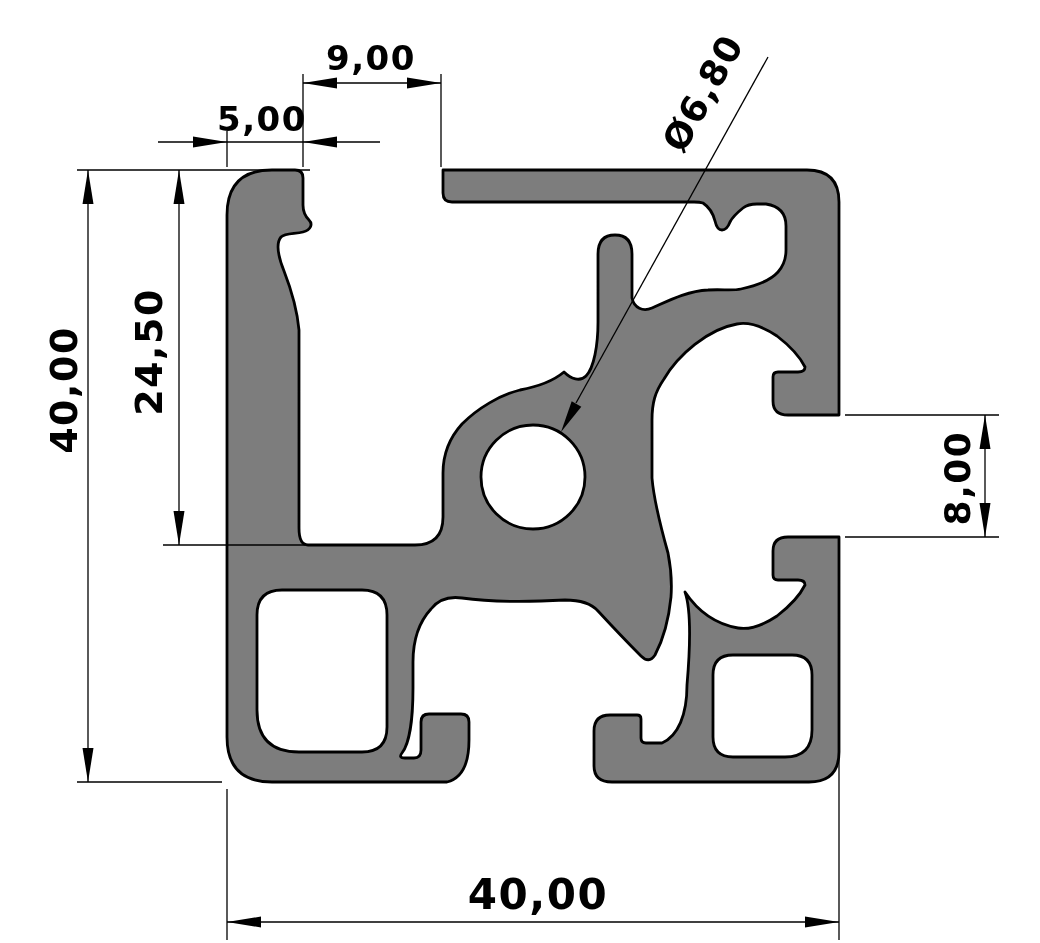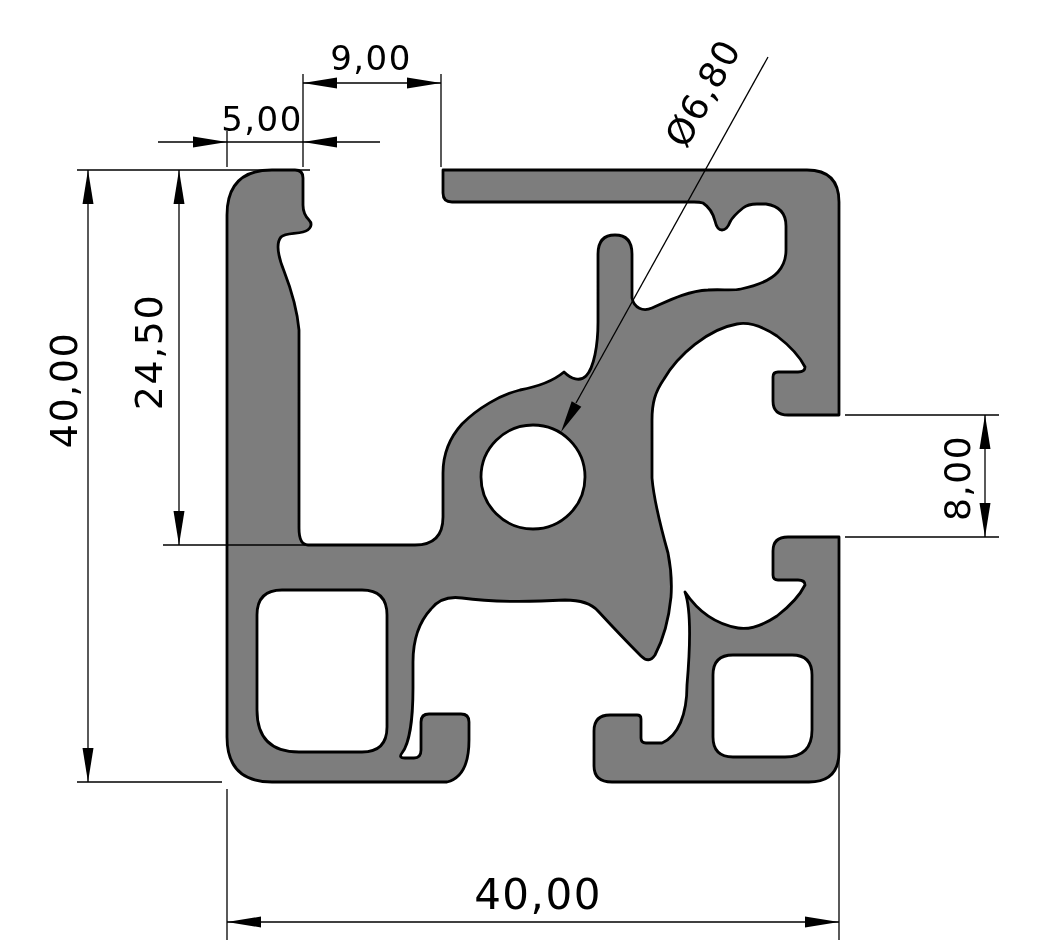--- a/index.html
+++ b/index.html
@@ -2,21 +2,21 @@
 <html><head>
 <meta charset="utf-8">
 <style>
   html,body{margin:0;padding:0;}
   body{
     width:1040px;height:943px;
     background:#ffffff;
     font-family:"DejaVu Sans", sans-serif;
     overflow:hidden;
   }
-  .stage{position:relative;width:1012px;height:943px;}
+  .stage{position:relative;width:1012px;height:943px;font-weight:bold;}
   svg{display:block;}
   .dim-text{
     font-family:"DejaVu Sans", sans-serif;
     fill:#000000;
     letter-spacing:1.5px;
   }
 </style>
 </head>
 <body>
 

